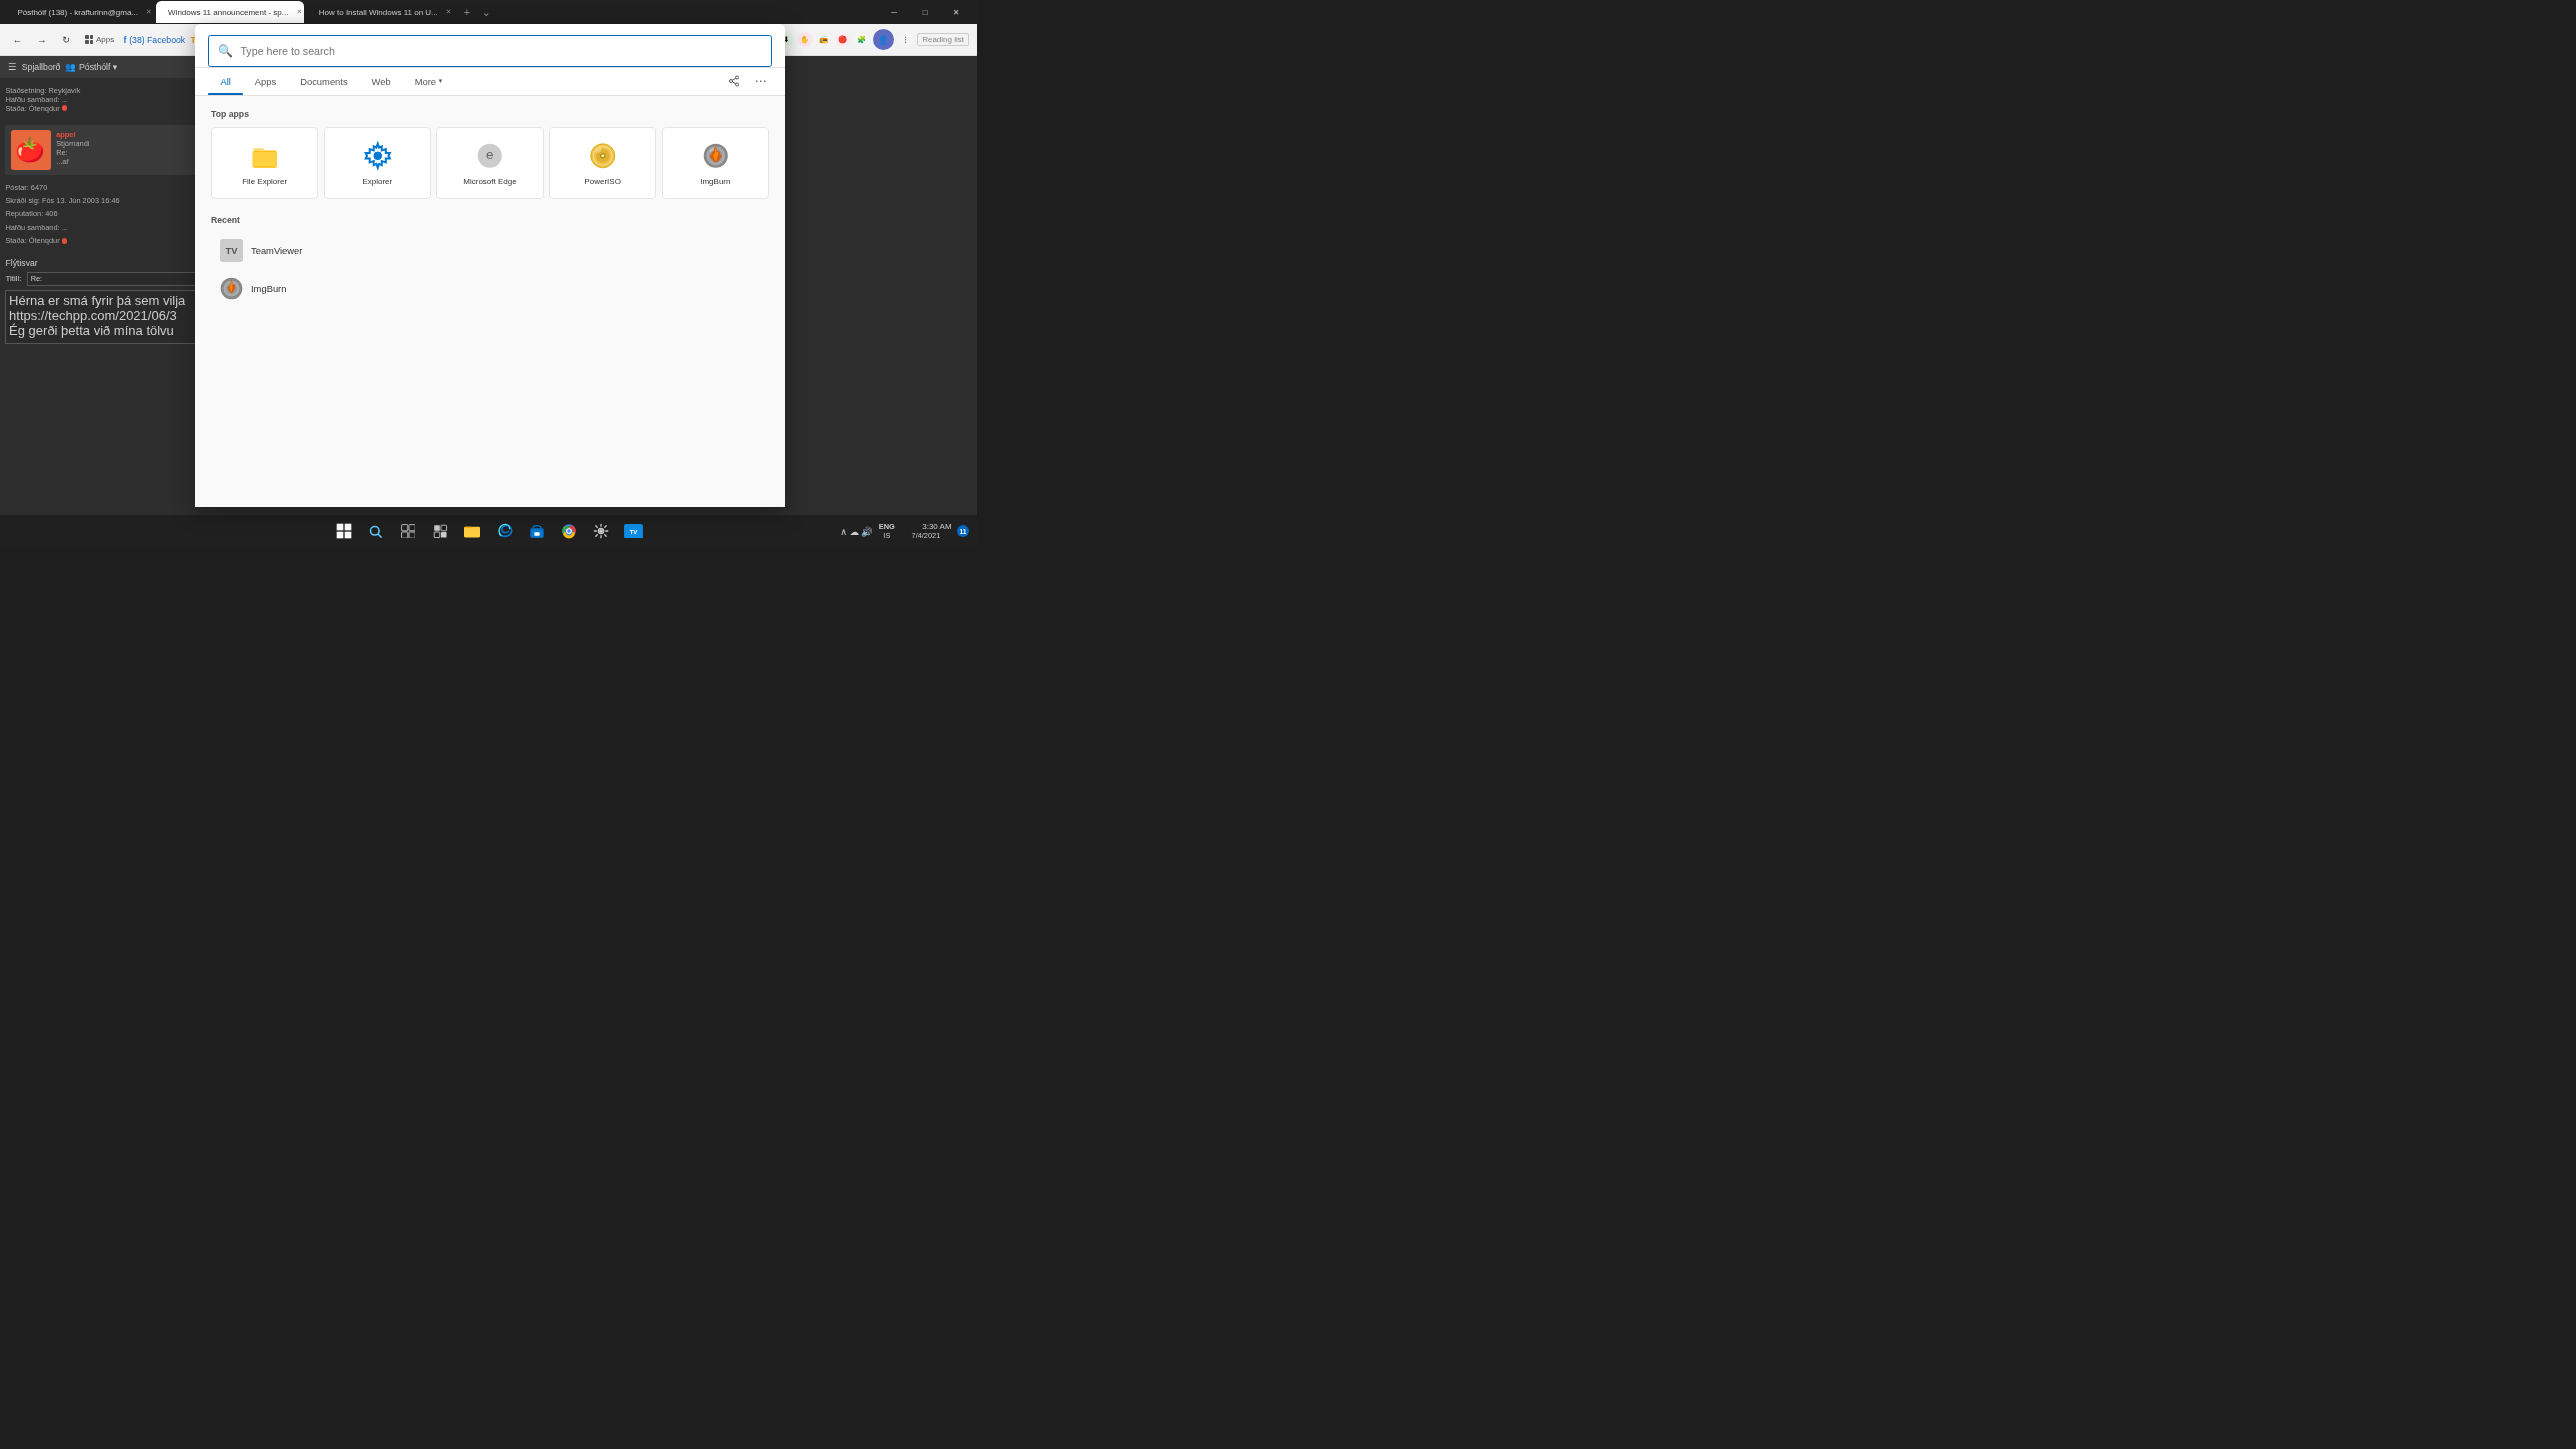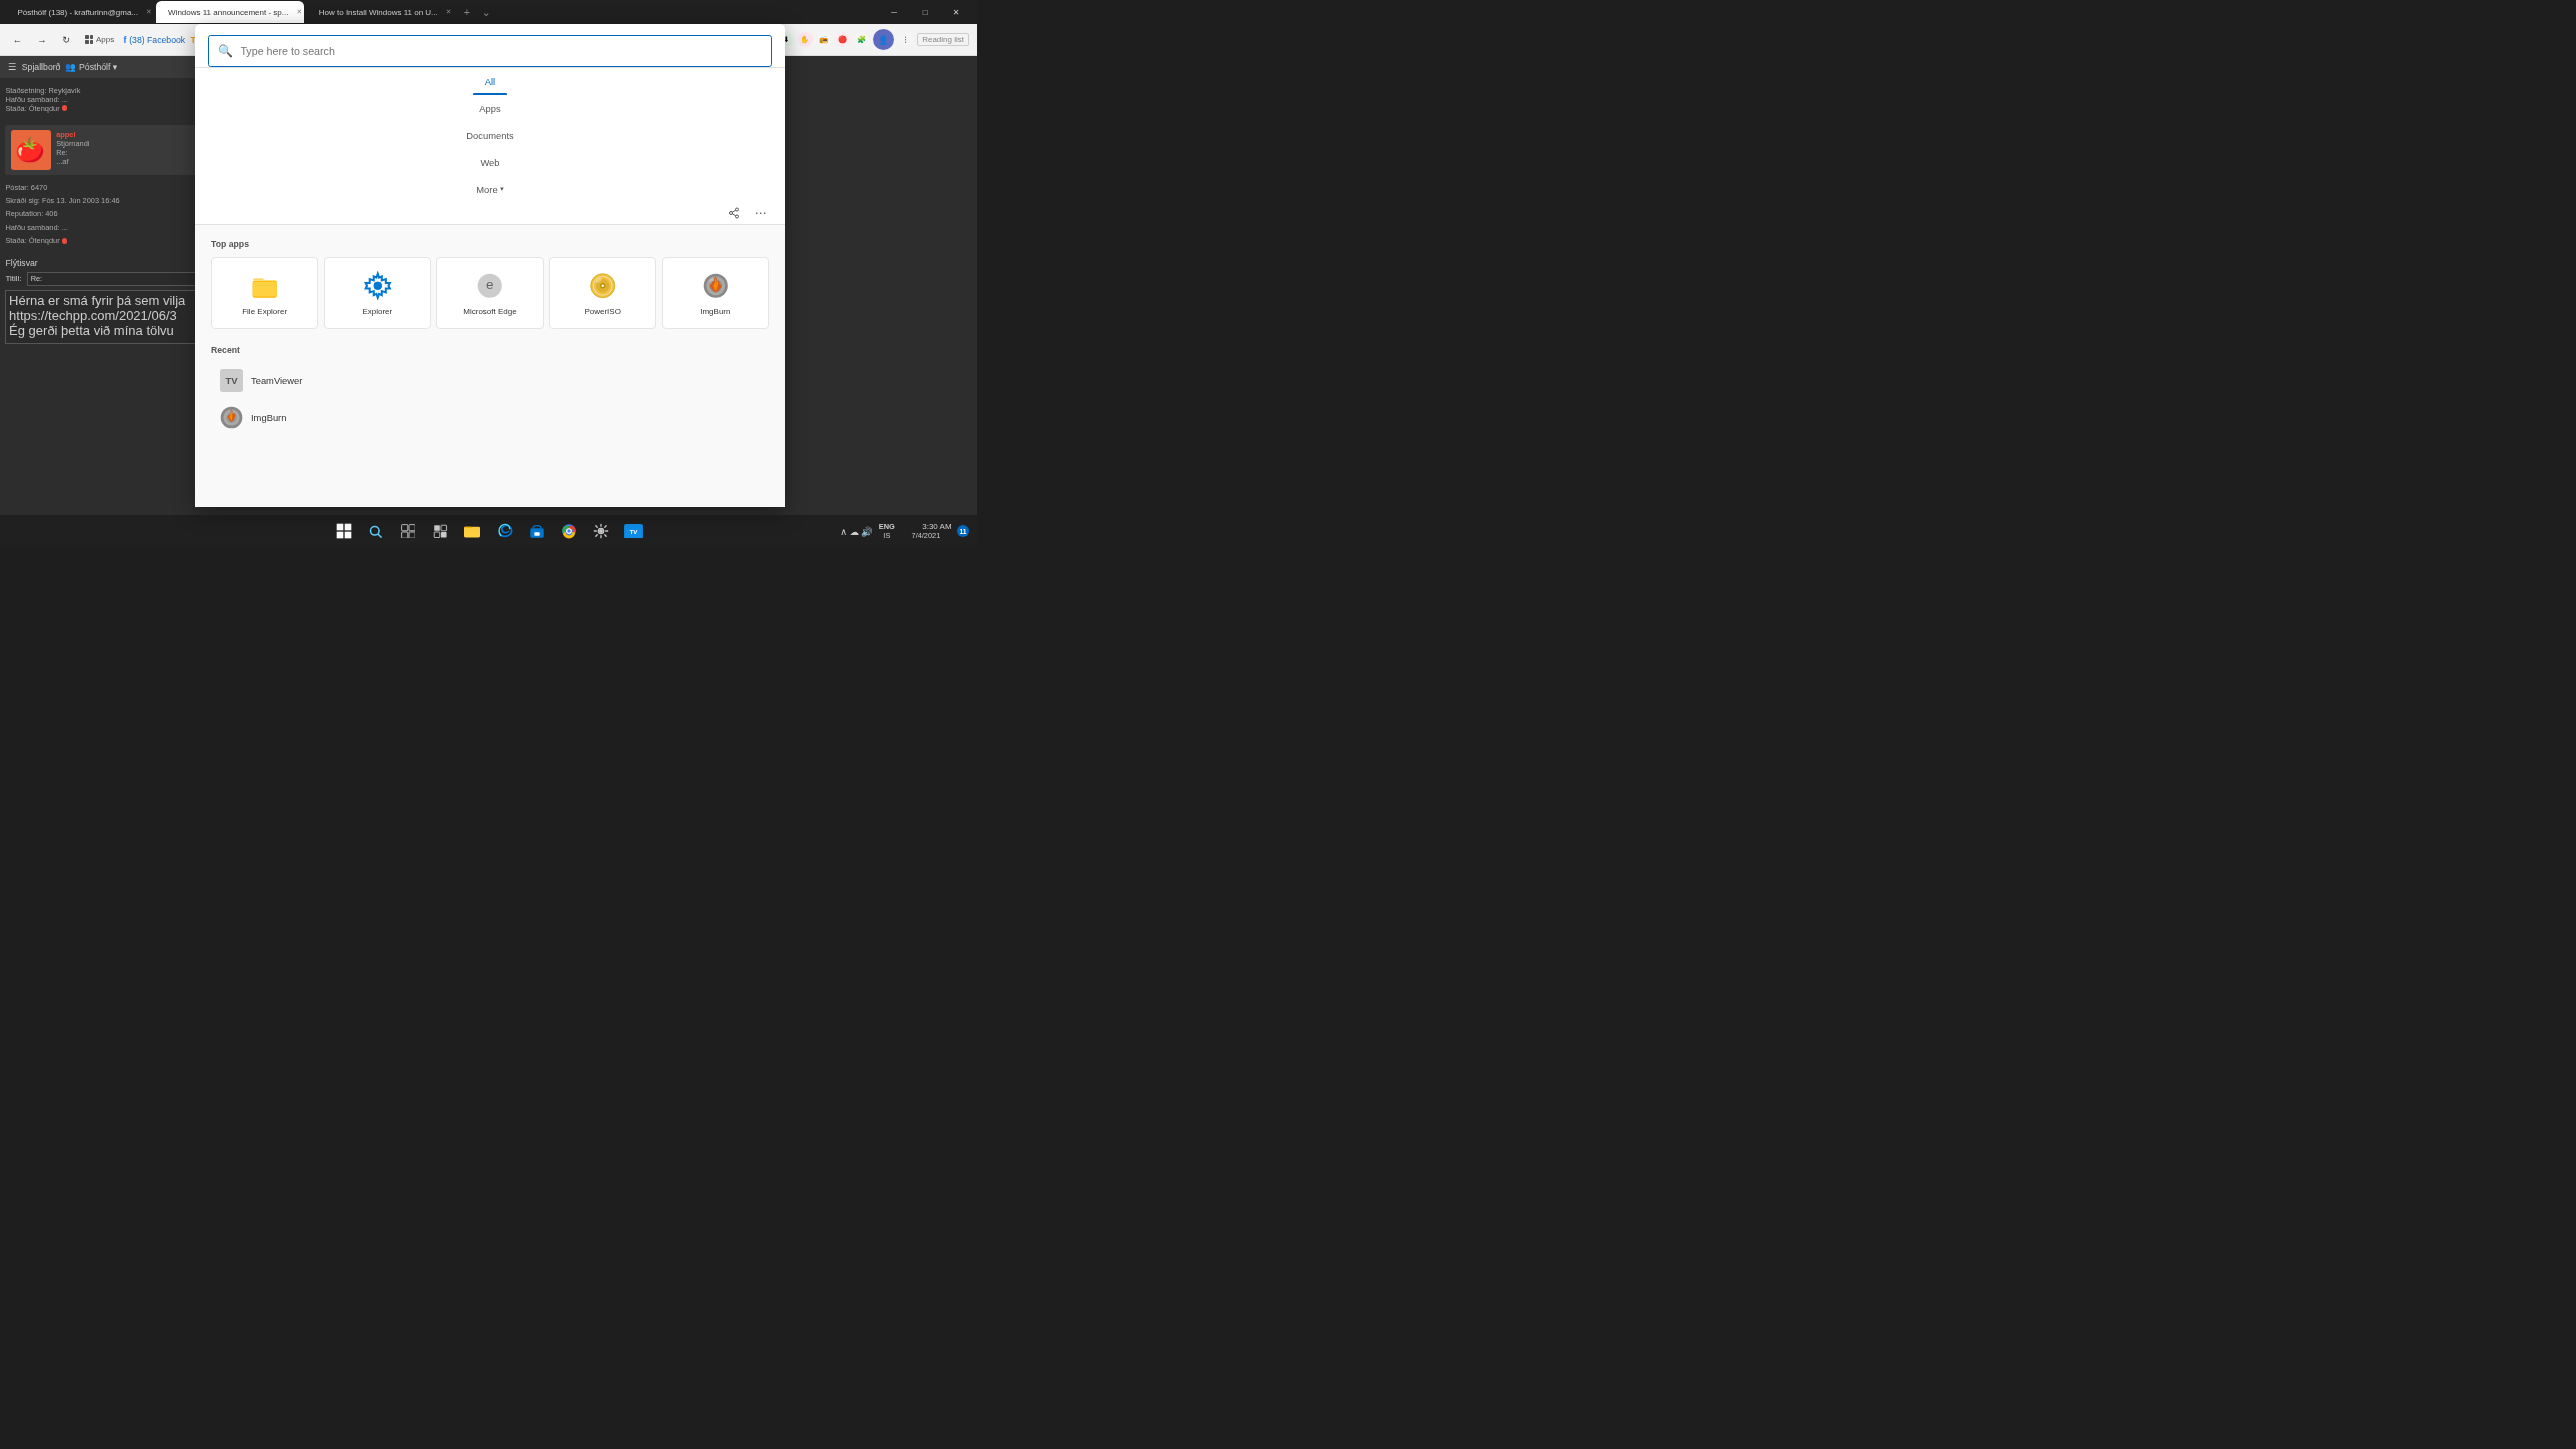--- a/index.html
+++ b/index.html
@@ -193,21 +193,20 @@
       font-family: 'Segoe UI', Arial, sans-serif;
       background: transparent;
     }
 
     
     .filter-tabs {
       display: flex; align-items: center;
       padding: 0 13.4px;
       gap: 0;
       border-bottom: 0.7px solid #e0e0e0;
-      flex-direction: column;
     }
     .filter-tab {
       padding: 8px 12px;
       font-size: 9.4px; color: #555;
       cursor: pointer;
       position: relative;
       display: flex; align-items: center; gap: 2.7px;
     }
     .filter-tab.active { color: #0067c0; }
     .filter-tab.active::after {

